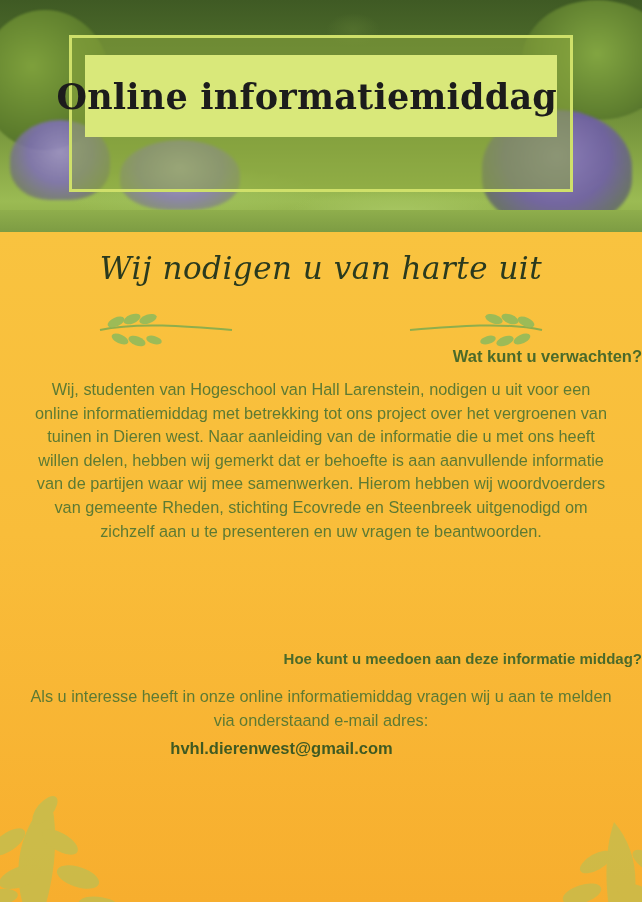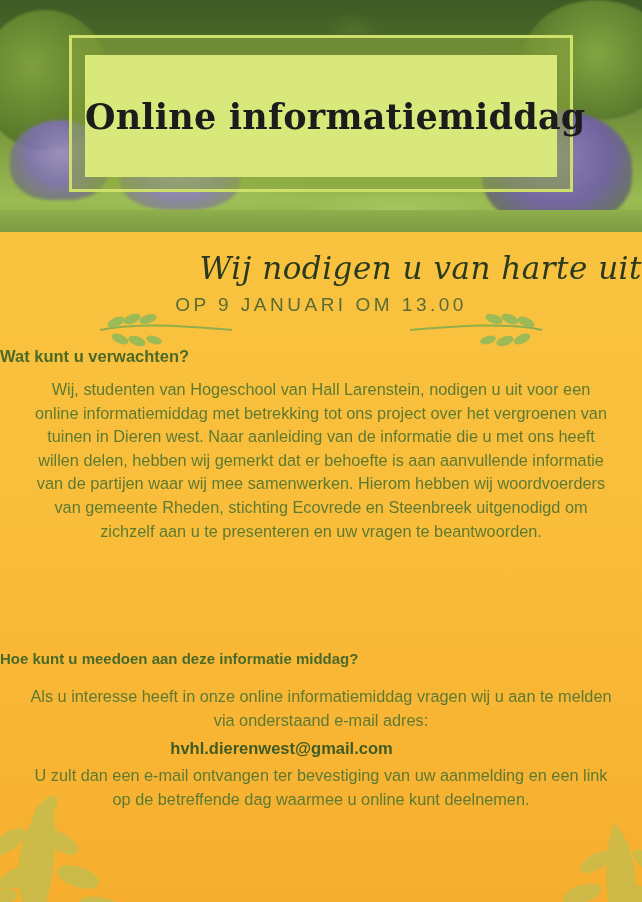--- a/index.html
+++ b/index.html
@@ -92,25 +92,25 @@
     position: absolute;
     left: 69px; top: 35px;
     width: 504px; height: 157px;
     border: 3px solid #cfe06a;
     box-sizing: border-box;
     background: rgba(140, 168, 62, 0.55);
   }
   .title-inner {
     position: absolute;
     left: 85px; top: 55px;
-    width: 472px; height: 122px;
+    width: 472px; height: 82px;
     background: #d9e87a;
     display: flex;
     align-items: center;
-    justify-content: flex-start;
+    justify-content: flex-end;
   }
   .title-text {
     font-family: "DejaVu Serif", "Liberation Serif", serif;
     font-weight: bold;
     font-size: 35px;
     color: #1c1c1c;
     letter-spacing: 0.2px;
     white-space: nowrap;
   }
 
@@ -119,21 +119,21 @@
     position: absolute;
     top: 232px; left: 0;
     width: 642px; height: 670px;
     background: linear-gradient(180deg, #f9c33f 0%, #f9bd3a 45%, #f7ae2e 100%);
     overflow: hidden;
   }
 
   .invite {
     position: absolute;
     top: 18px; left: 0; width: 642px;
-    text-align: right;
+    text-align: center;
     font-family: "DejaVu Serif", "Liberation Serif", serif;
     font-style: italic;
     font-size: 31px;
     color: #2a3a1e;
     letter-spacing: 0.5px;
   }
   .datetime {
     position: absolute;
     top: 62px; left: 0; width: 642px;
     text-align: center;
@@ -148,21 +148,21 @@
     position: absolute;
     top: 76px;
     width: 140px; height: 44px;
   }
   .laurel.left { left: 96px; }
   .laurel.right { right: 96px; transform: scaleX(-1); }
 
   .section-head {
     position: absolute;
     left: 0; width: 642px;
-    text-align: left;
+    text-align: right;
     font-weight: bold;
     font-size: 16.5px;
     color: #4b6a2a;
   }
   .head1 { top: 115px; }
   .head2 { top: 418px; font-size: 15px; }
 
   .para {
     position: absolute;
     left: 28px; width: 586px;
@@ -217,21 +217,20 @@
   </div>
 
   <div class="title-frame"></div>
   <div class="title-inner">
     <div class="title-text">Online informatiemiddag</div>
   </div>
 
   <div class="body">
 
     <div class="invite">Wij nodigen u van harte uit</div>
-    <div class="datetime">OP 9 JANUARI OM 13.00</div>
 
     <svg class="laurel left" viewBox="0 0 140 44">
       <path d="M4 22 C40 14, 90 18, 136 22" stroke="#8fae4c" stroke-width="2" fill="none"></path>
       <g fill="#9cbb57">
         <ellipse cx="20" cy="14" rx="9" ry="4.5" transform="rotate(-25 20 14)"></ellipse>
         <ellipse cx="36" cy="11" rx="9" ry="4.5" transform="rotate(-22 36 11)"></ellipse>
         <ellipse cx="52" cy="11" rx="9" ry="4.5" transform="rotate(-18 52 11)"></ellipse>
         <ellipse cx="24" cy="31" rx="9" ry="4.5" transform="rotate(25 24 31)"></ellipse>
         <ellipse cx="41" cy="33" rx="9" ry="4.5" transform="rotate(20 41 33)"></ellipse>
         <ellipse cx="58" cy="32" rx="8" ry="4" transform="rotate(16 58 32)"></ellipse>
@@ -249,21 +248,20 @@
         <ellipse cx="58" cy="32" rx="8" ry="4" transform="rotate(16 58 32)"></ellipse>
       </g>
     </svg>
 
     <div class="section-head head1">Wat kunt u verwachten?</div>
     <div class="para para1">Wij, studenten van Hogeschool van Hall Larenstein, nodigen u uit voor een online informatiemiddag met betrekking tot ons project over het vergroenen van tuinen in Dieren west. Naar aanleiding van de informatie die u met ons heeft willen delen, hebben wij gemerkt dat er behoefte is aan aanvullende informatie van de partijen waar wij mee samenwerken. Hierom hebben wij woordvoerders van gemeente Rheden, stichting Ecovrede en Steenbreek uitgenodigd om zichzelf aan u te presenteren en uw vragen te beantwoorden.</div>
 
     <div class="section-head head2">Hoe kunt u meedoen aan deze informatie middag?</div>
     <div class="para para3">Als u interesse heeft in onze online informatiemiddag vragen wij u aan te melden via onderstaand e-mail adres:</div>
     <div class="email">hvhl.dierenwest@gmail.com</div>
-    <div class="para para4">U zult dan een e-mail ontvangen ter bevestiging van uw aanmelding en een link op de betreffende dag waarmee u online kunt deelnemen.</div>
 
     <svg class="leaves-left" viewBox="0 0 200 230">
       <g fill="#a9c45e">
         <path d="M40 230 C20 190, 25 140, 60 105 C70 140, 65 190, 50 230 Z"></path>
         <ellipse cx="18" cy="150" rx="20" ry="9" transform="rotate(-35 18 150)"></ellipse>
         <ellipse cx="30" cy="185" rx="22" ry="10" transform="rotate(-20 30 185)"></ellipse>
         <ellipse cx="70" cy="150" rx="20" ry="9" transform="rotate(30 70 150)"></ellipse>
         <ellipse cx="88" cy="185" rx="22" ry="10" transform="rotate(18 88 185)"></ellipse>
         <ellipse cx="110" cy="215" rx="22" ry="10" transform="rotate(10 110 215)"></ellipse>
         <ellipse cx="55" cy="118" rx="17" ry="8" transform="rotate(-50 55 118)"></ellipse>

